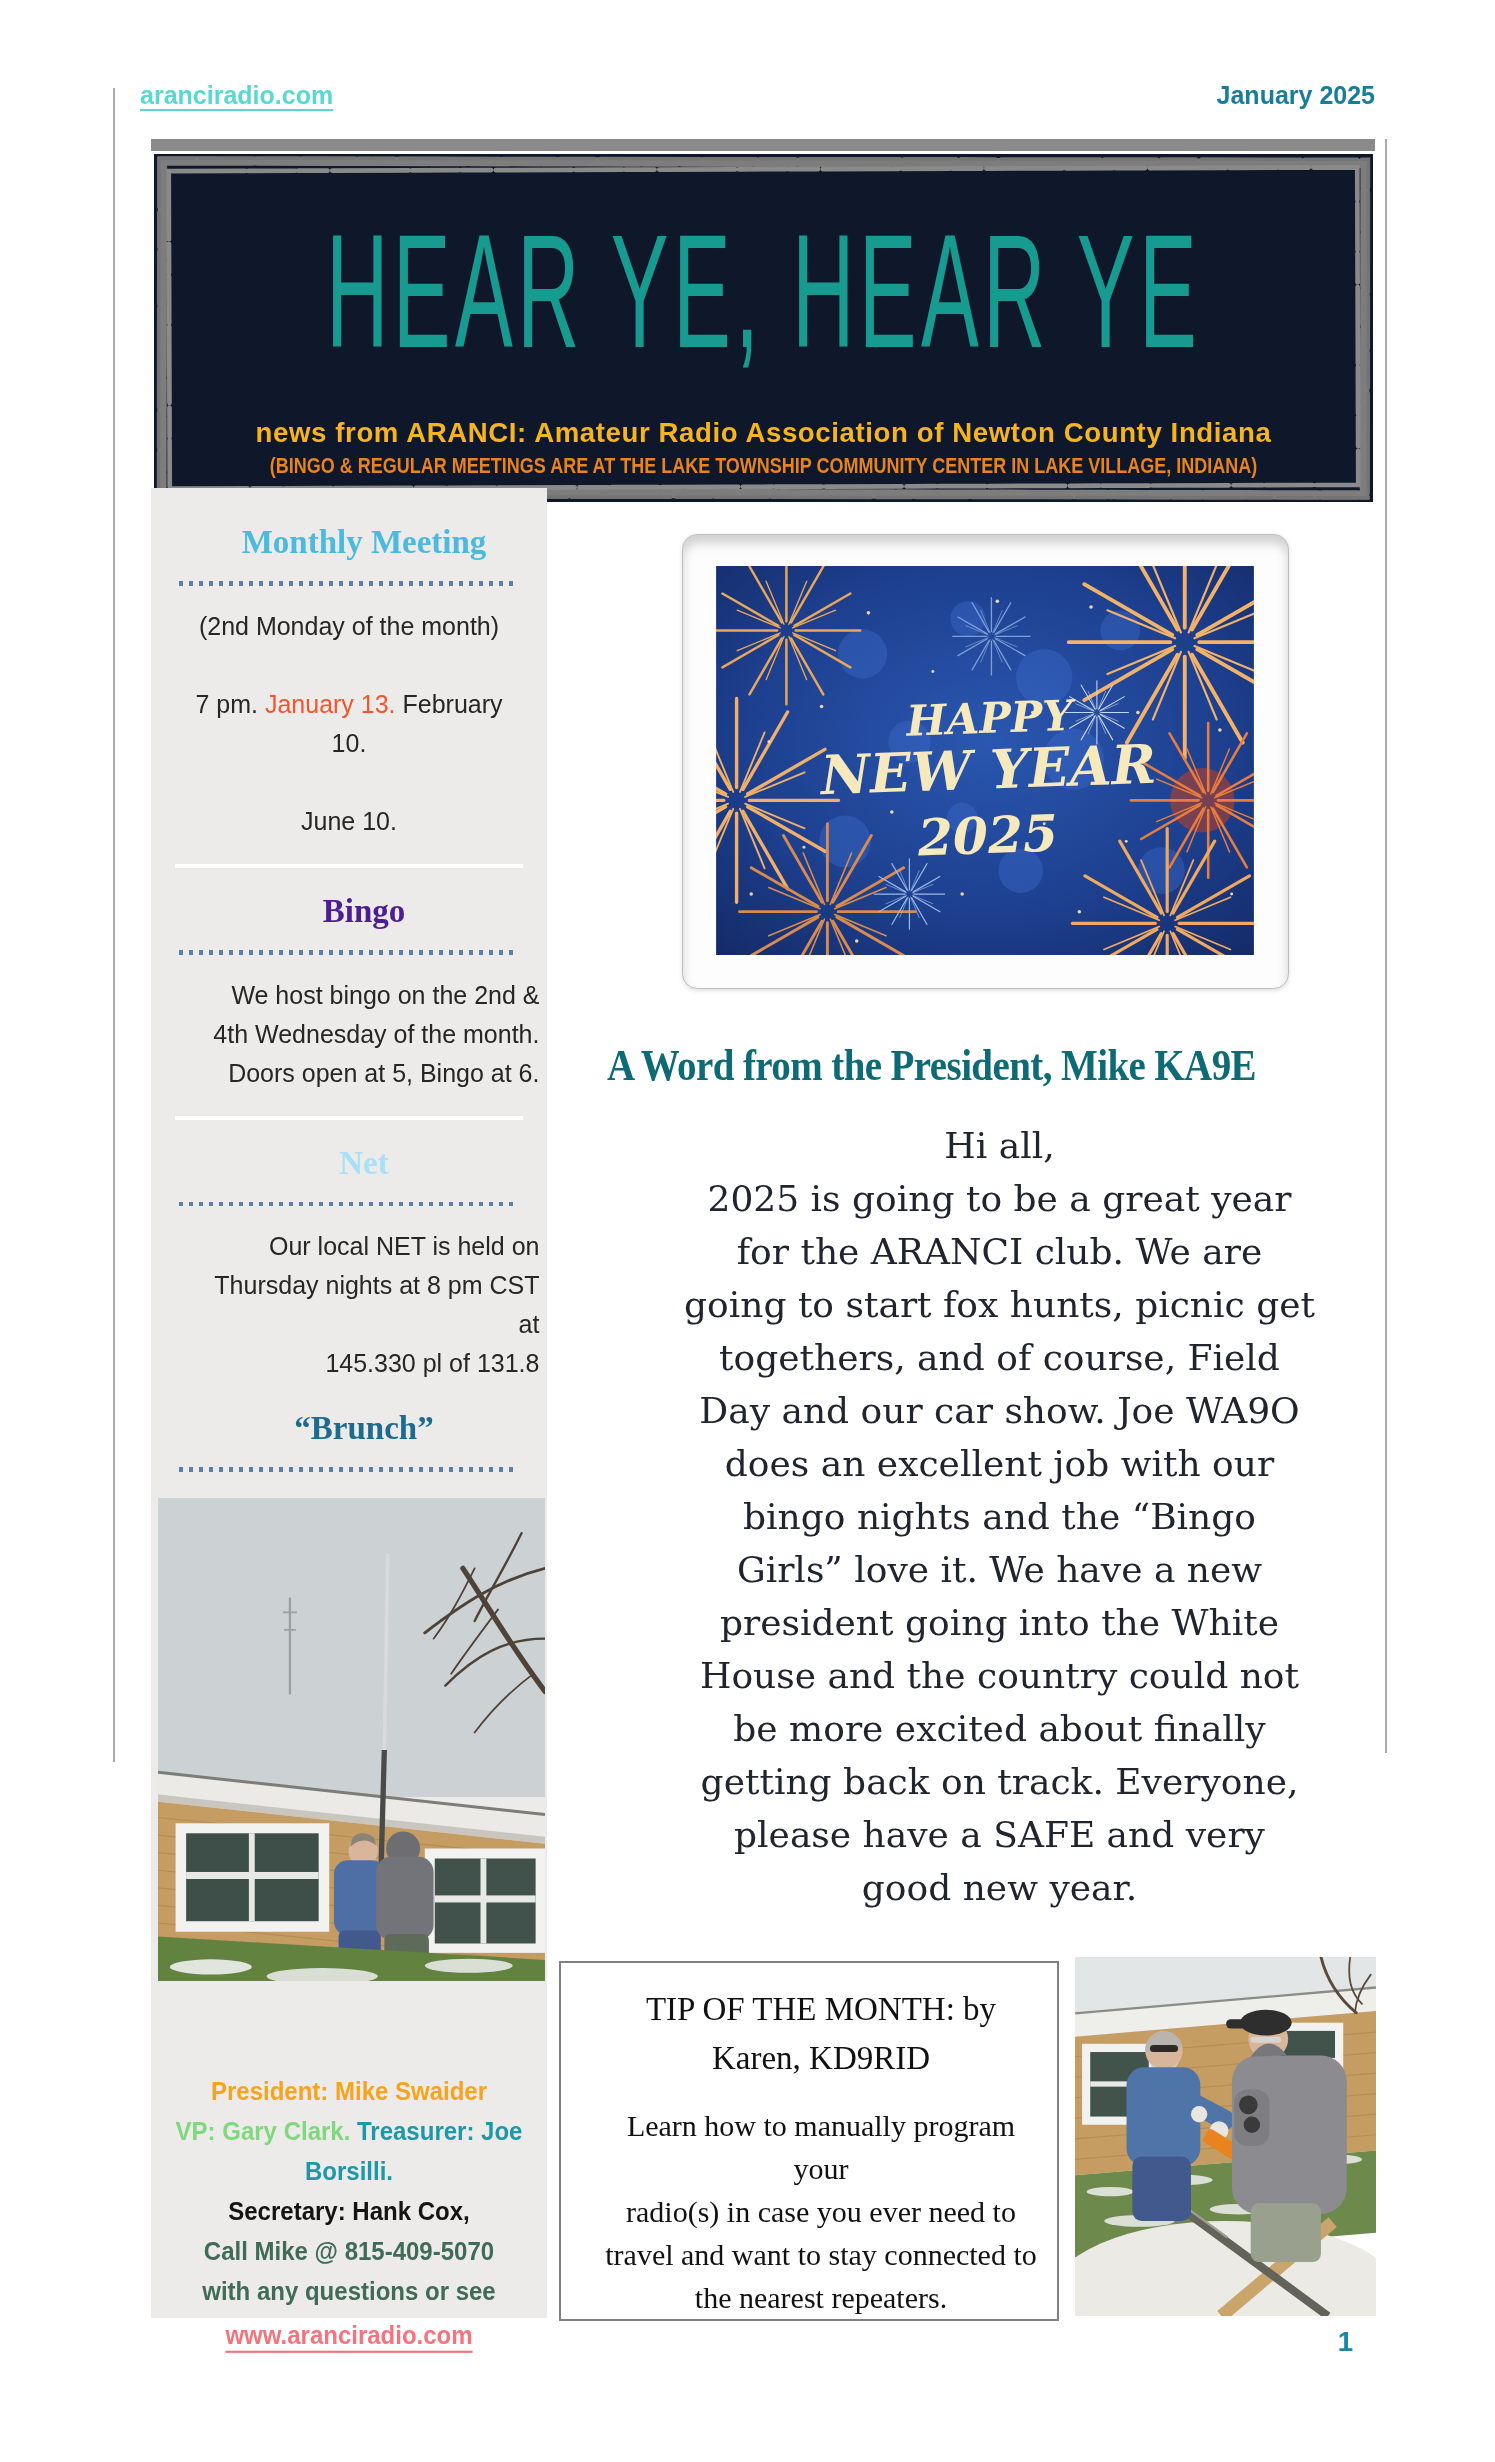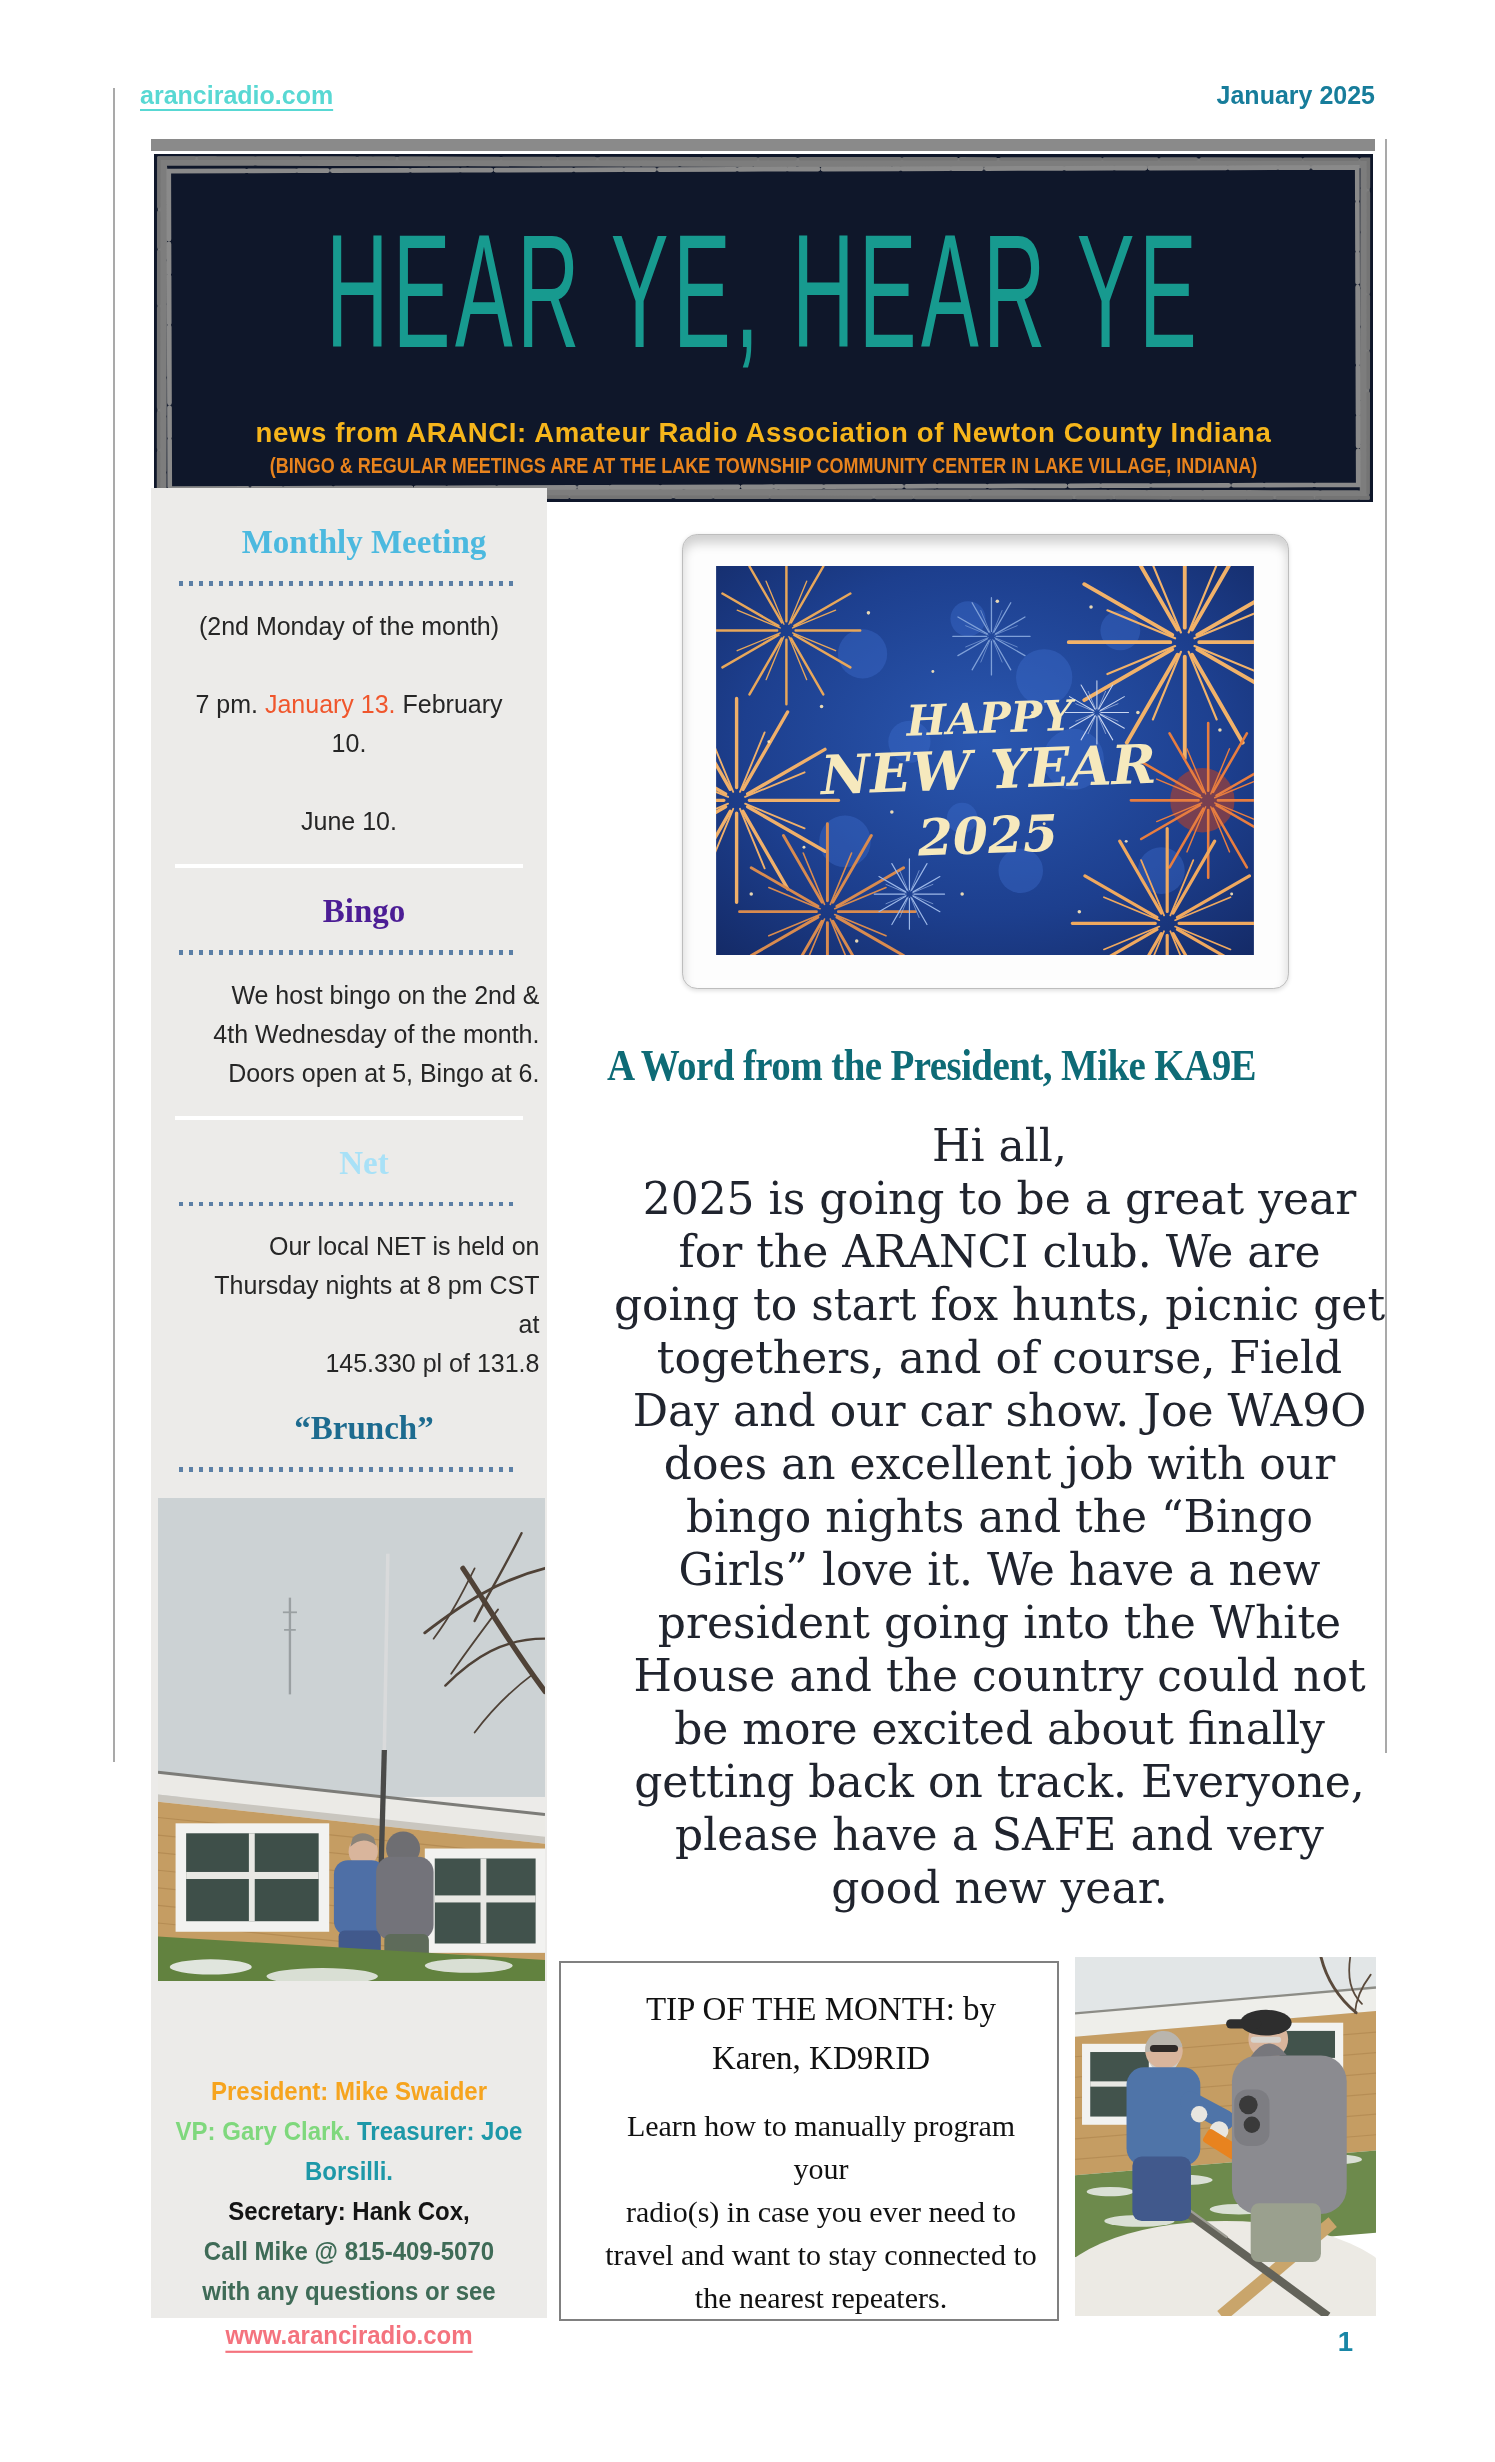--- a/index.html
+++ b/index.html
@@ -56,21 +56,21 @@
   
   .ny-frame{position:absolute;left:682px;top:534px;width:605px;height:453px;background:#fdfdfd;
             border:1.8px solid #bdbdbd;border-radius:15.2px;
             box-shadow:inset 0 8.2px 10.6px rgba(0,0,0,.18), 0 1.8px 4.7px rgba(0,0,0,.12);}
   .ny-inner{position:absolute;left:33px;top:30.5px;width:538px;height:389px;overflow:hidden;}
 
   .word-heading{position:absolute;left:607px;top:1039px;font-family:"Liberation Serif",serif;
                 font-weight:bold;font-size:39px;color:#0e6b76;transform:scaleY(1.14);
                 transform-origin:left top;letter-spacing:-0.6px;white-space:nowrap;}
   .word-body{position:absolute;left:583px;top:1119px;width:833px;text-align:center;
-             font-family:"DejaVu Serif",serif;font-size:44px;line-height:53px;color:#20242e;
+             font-family:"DejaVu Serif",serif;font-size:36px;line-height:53px;color:#20242e;
              white-space:pre-line;}
 
   .tip-box{position:absolute;left:559px;top:1961px;width:500px;height:360px;background:#ffffff;
            border:2.9px solid #808080;box-sizing:border-box;text-align:center;
            font-family:"Liberation Serif",serif;color:#111111;padding-left:24px;}
   .tip-title{margin-top:22px;font-size:33px;line-height:49px;white-space:pre-line;}
   .tip-body{margin:21px auto 0 auto;width:92%;font-size:30px;line-height:43px;white-space:pre-line;}
 
   .photo2{position:absolute;left:1075px;top:1957px;width:301px;height:359px;}
 

